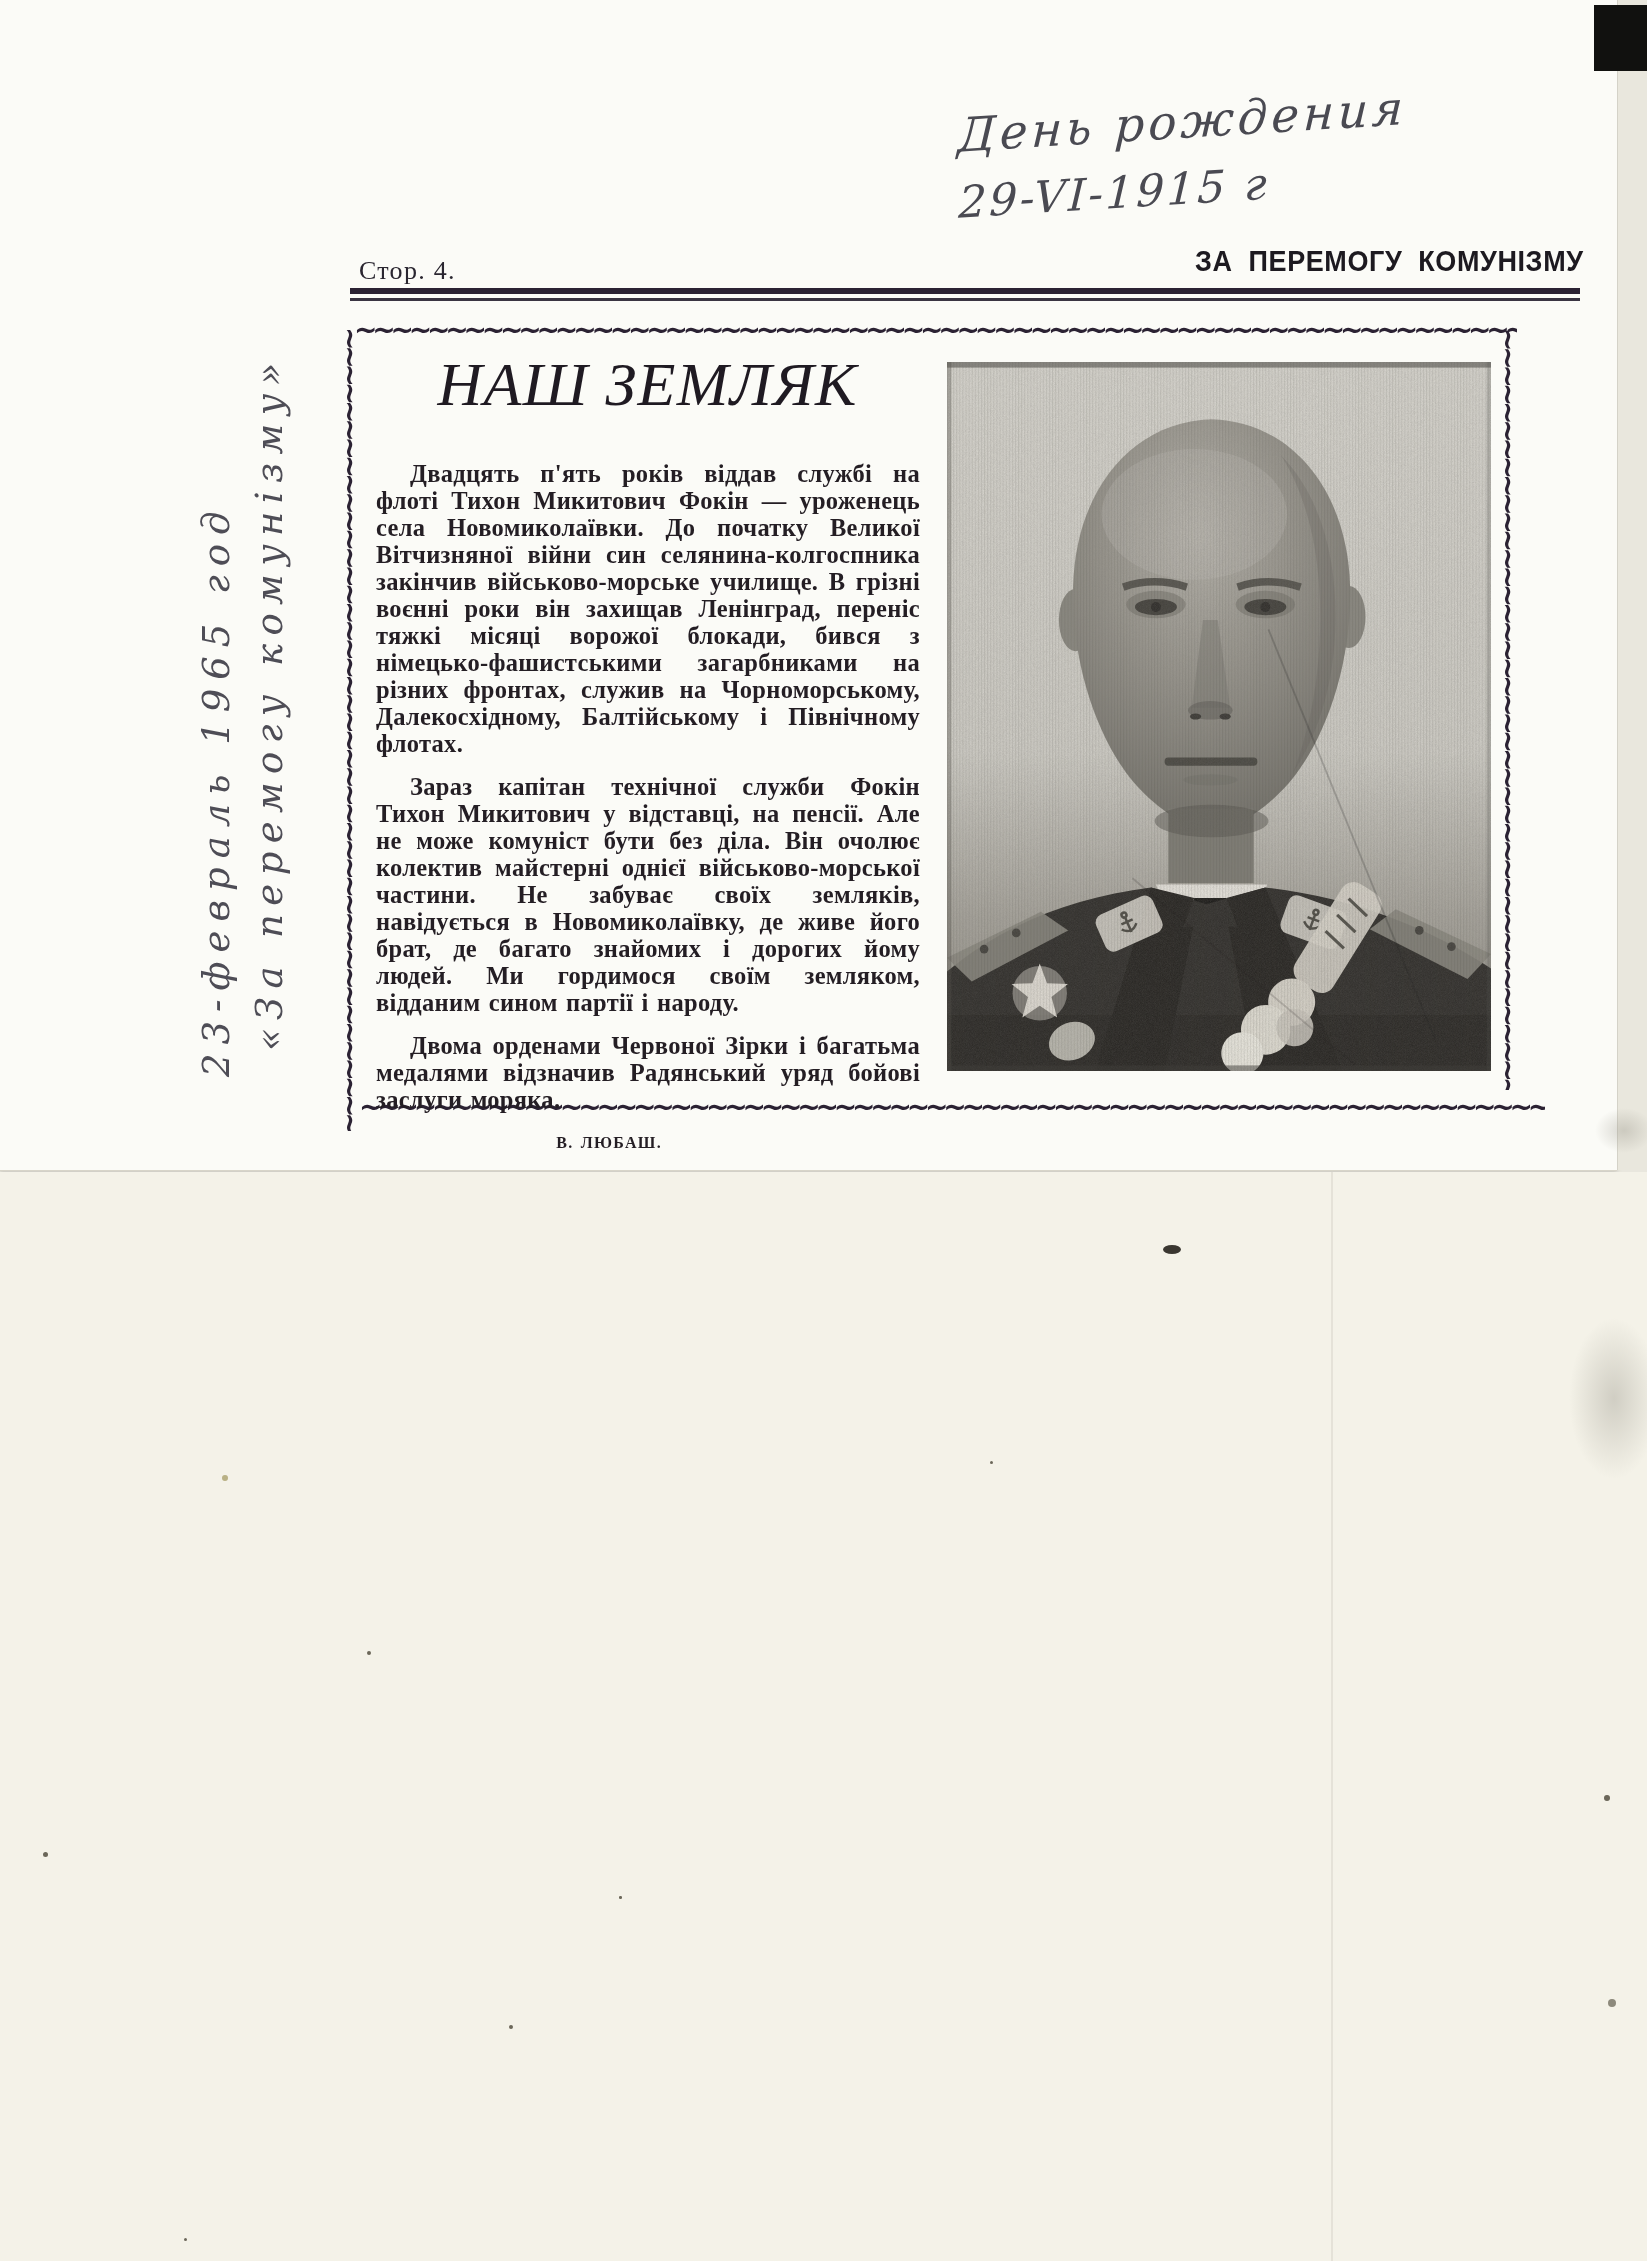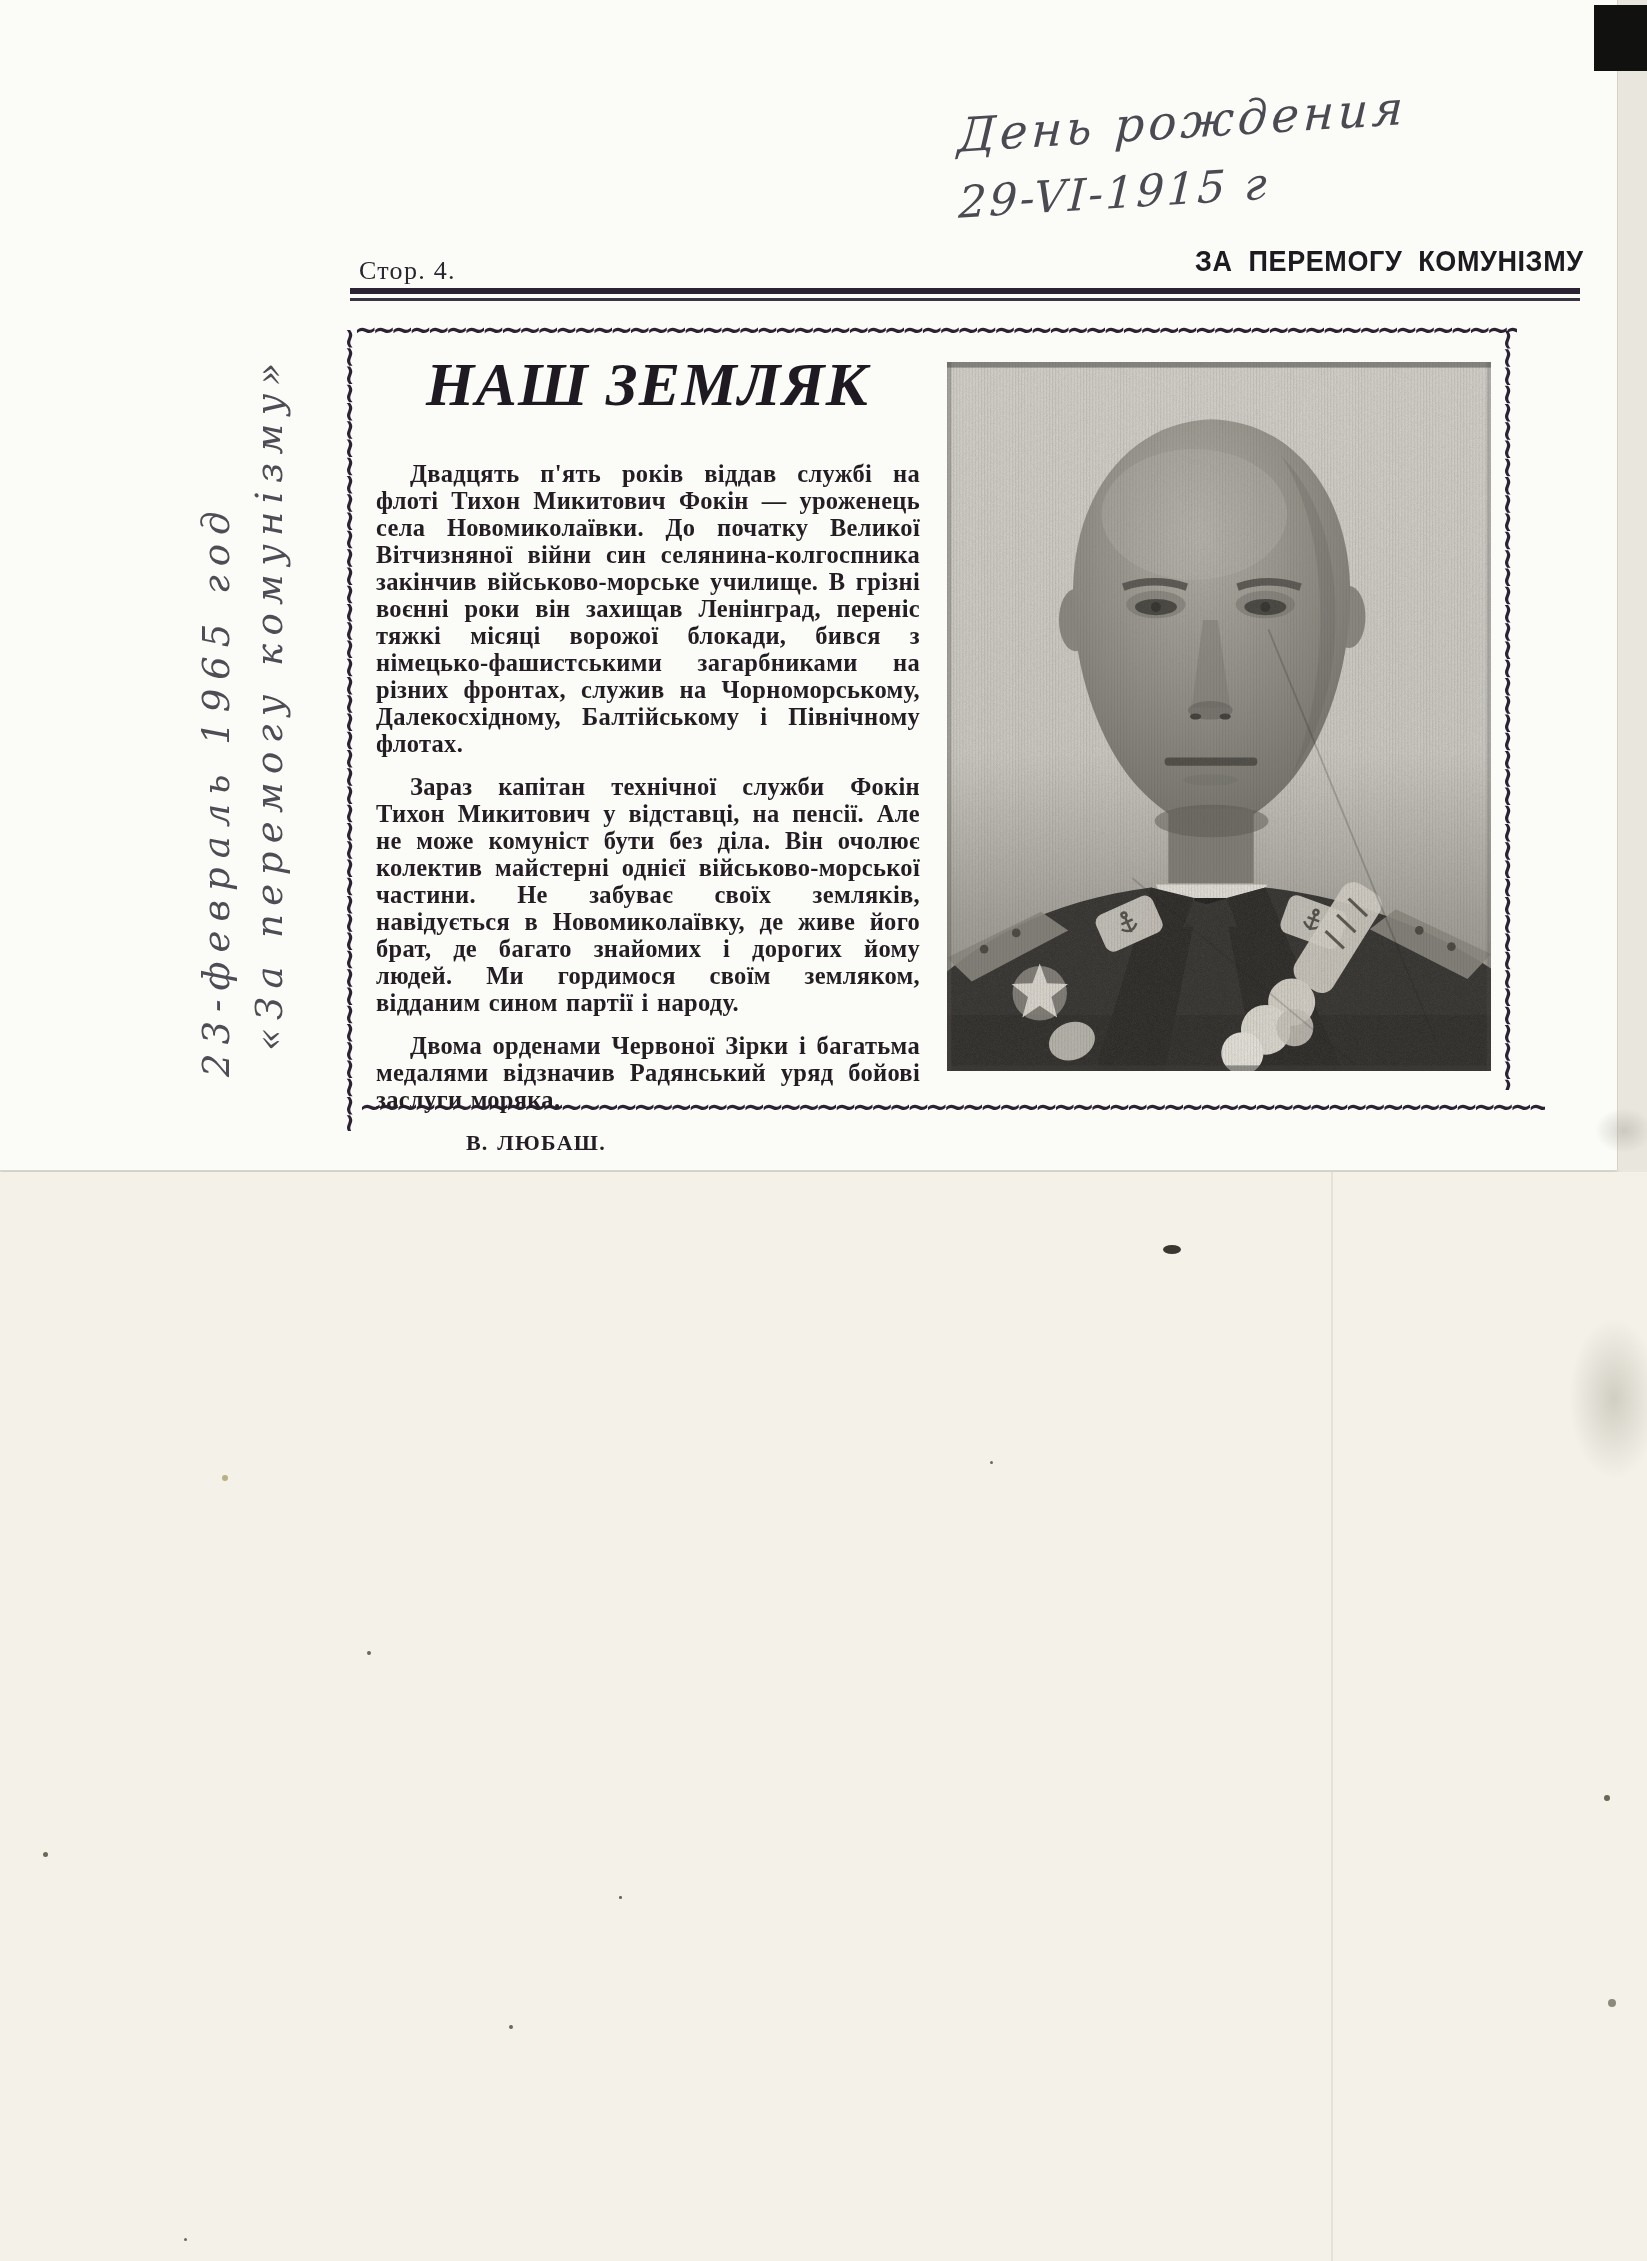--- a/index.html
+++ b/index.html
@@ -33,27 +33,27 @@
   
   .wave{font-family:"DejaVu Sans",sans-serif;font-weight:bold;font-size:28px;line-height:18px;
         letter-spacing:-5.2px;color:#2b2233;white-space:nowrap;overflow:hidden;height:19.4px;}
   #wave-top{left:354px;top:321px;width:1163px;}
   #wave-bottom{left:359px;top:1098px;width:1186px;}
   #wave-left{left:359px;top:327px;width:804px;transform:rotate(90deg);transform-origin:0 0;}
   #wave-right{left:1517px;top:328px;width:762px;transform:rotate(90deg);transform-origin:0 0;}
 
   
   #headline{left:360px;top:349px;width:575px;text-align:center;
-            font-style:italic;font-weight:bold;font-size:62px;letter-spacing:1.3px;color:#1f1a22;}
+            font-style:italic;font-weight:normal;font-size:62px;letter-spacing:1.3px;color:#1f1a22;}
   #article{left:360px;top:444px;width:576px;color:#241e24;
            font-weight:bold;font-size:24.5px;line-height:27px;text-align:justify;
            letter-spacing:0.3px;word-spacing:1.9px;}
   #article p{margin:16px;text-indent:34px;}
-  #byline{margin-top:5.2px;text-align:center;padding-right:258px;text-indent:0;
-          font-weight:bold;font-size:22px;letter-spacing:1.3px;}
+  #byline{margin-top:5.2px;text-align:right;padding-right:258px;text-indent:0;
+          font-weight:bold;font-size:16px;letter-spacing:1.3px;}
 
   
   #photo{left:947px;top:362px;width:544px;height:709px;background:#cfccc5;
          box-shadow:inset 0 0 0 1.3px rgba(60,58,52,.3);}
   #photo svg{display:block;width:100%;height:100%;}
 
   
   .hand{font-family:"DejaVu Serif",serif;font-style:italic;color:#3c3b45;}
   #top-note{left:956px;top:94px;transform:rotate(-3.5deg) skewX(-6deg);opacity:.92;}
   #top-note .l1{font-size:47px;letter-spacing:3.9px;}

